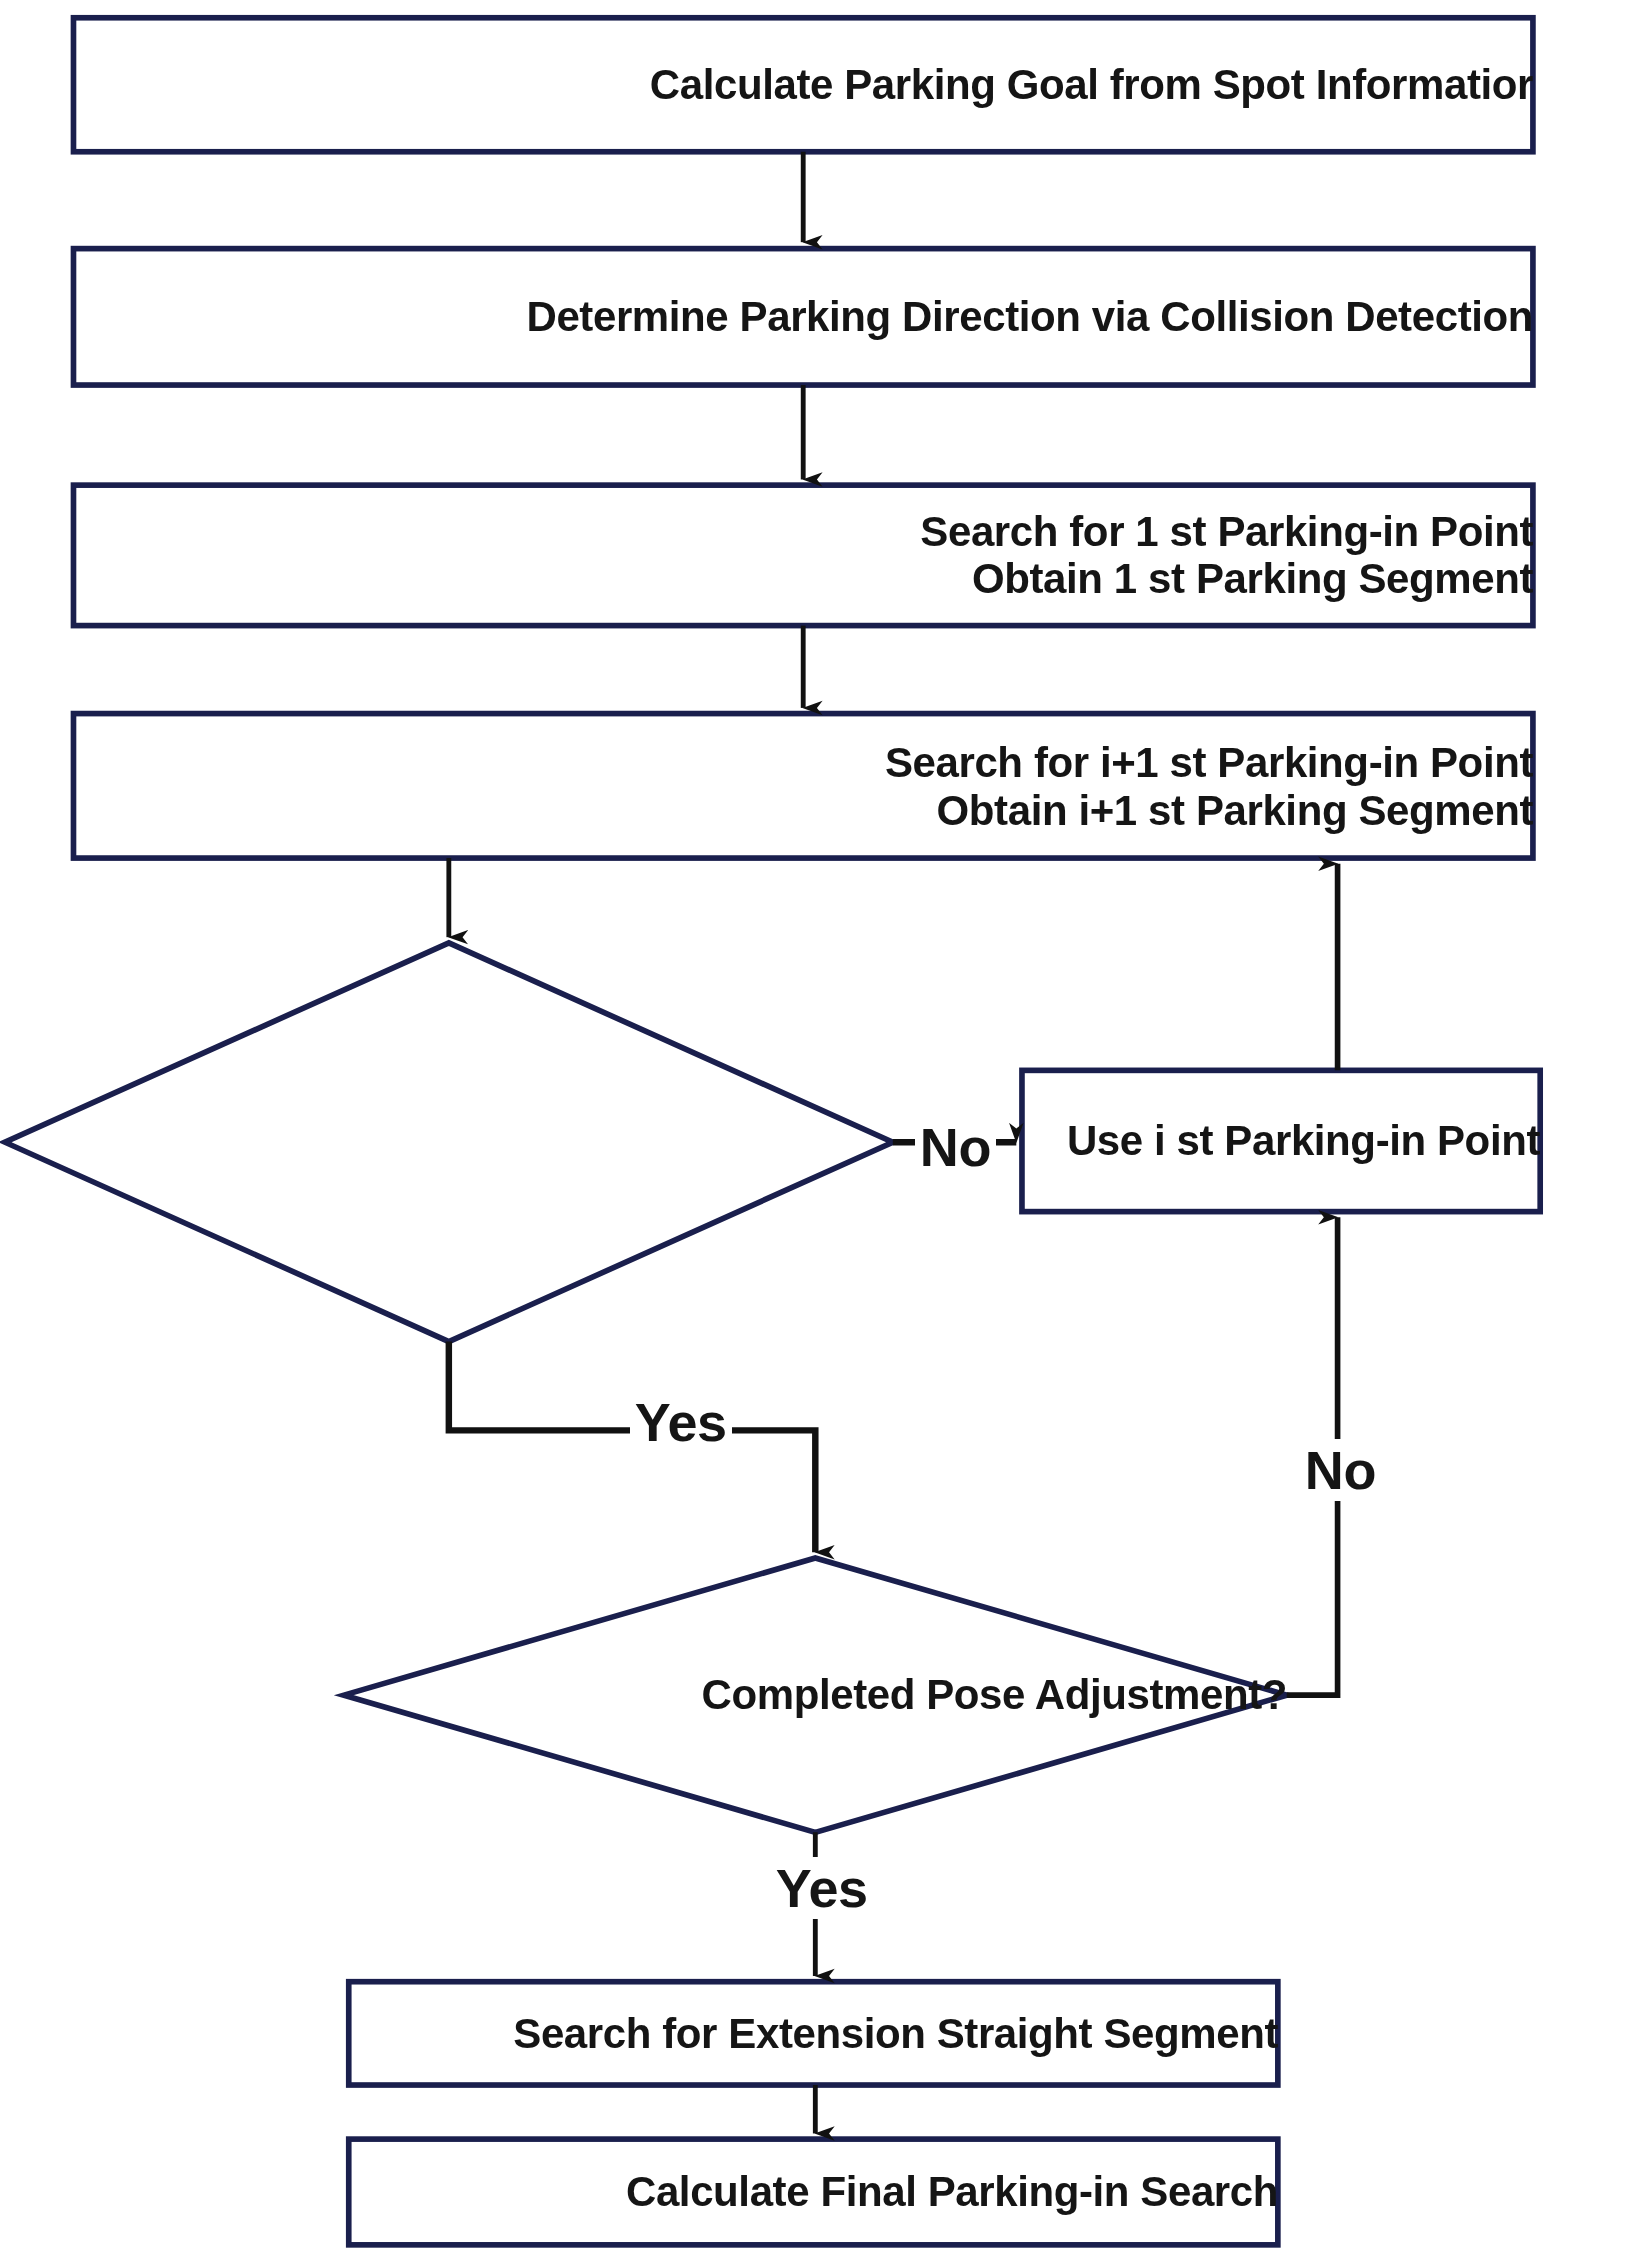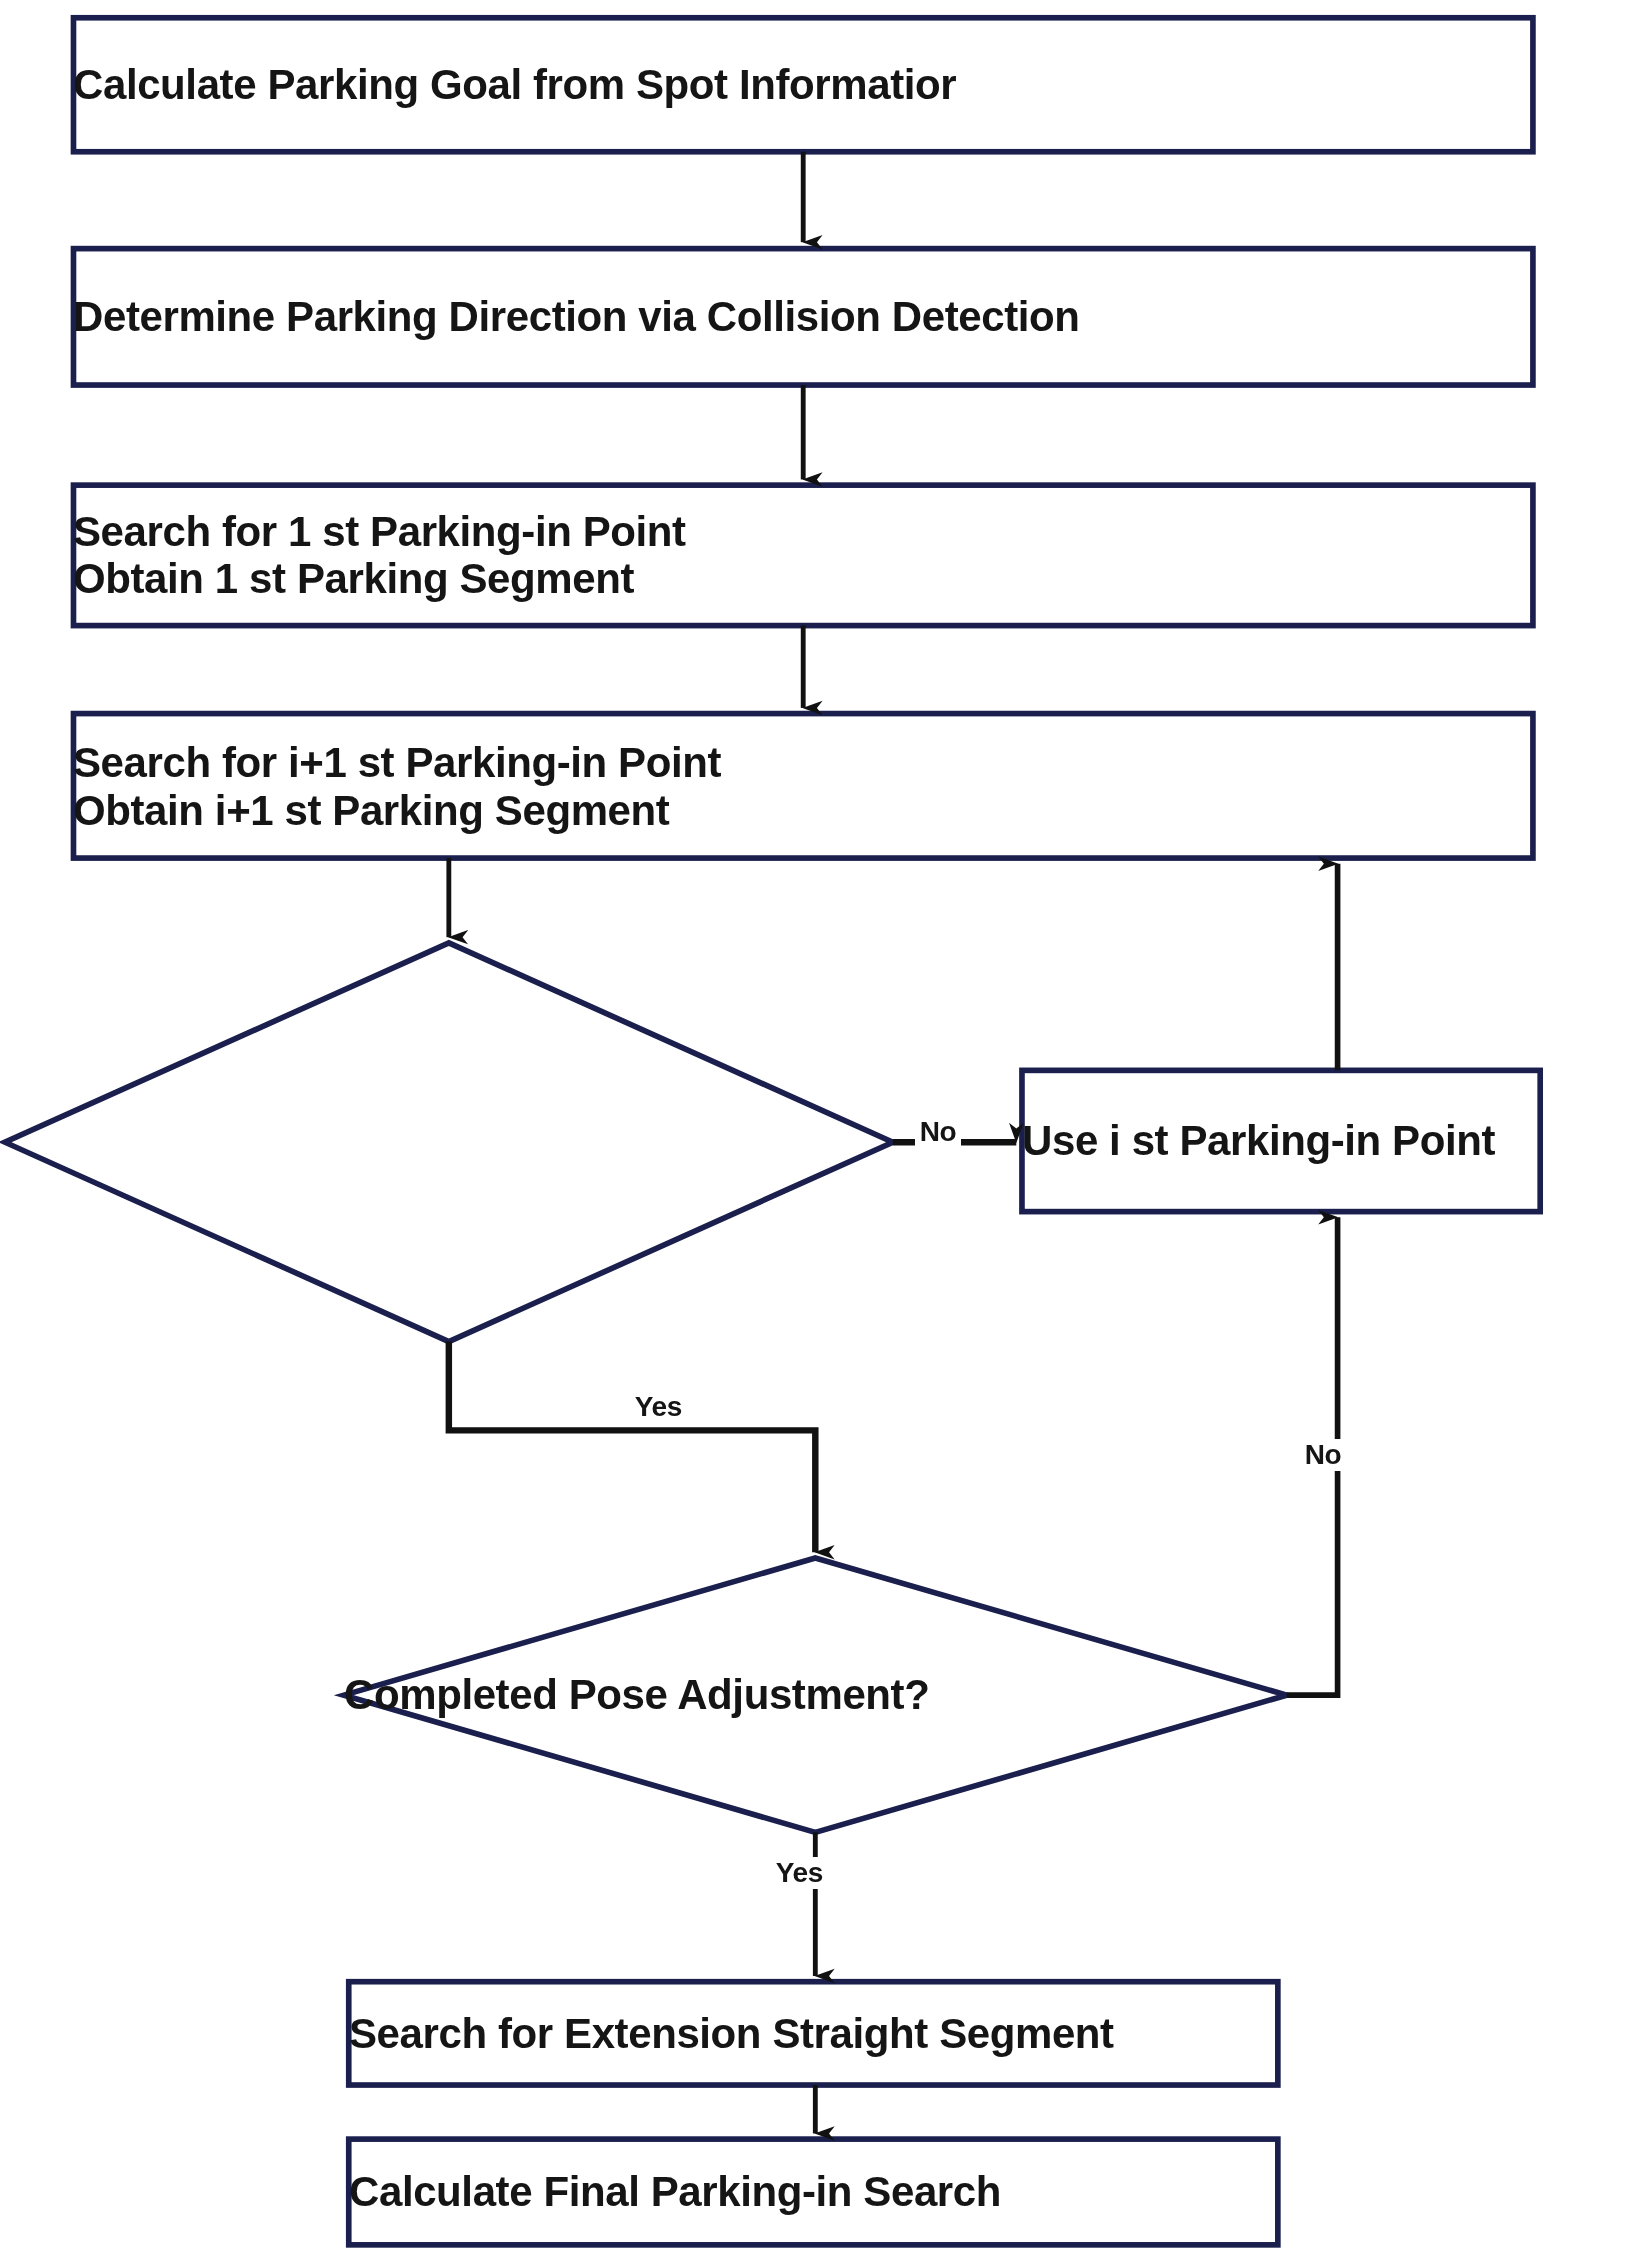--- a/index.html
+++ b/index.html
@@ -19,39 +19,39 @@
     position: absolute;
     left: 0;
     top: 0;
     width: 1650px;
     height: 2261px;
   }
   .node-text {
     position: absolute;
     display: flex;
     flex-direction: column;
-    align-items: flex-start;
+    align-items: flex-end;
     justify-content: center;
     text-align: center;
     font-family: "Liberation Sans", "DejaVu Sans", sans-serif;
     font-weight: bold;
     color: #151515;
     letter-spacing: -0.4px;
     line-height: 1.12;
     pointer-events: none;
     white-space: nowrap;
   }
   .proc-label { font-size: 42px; }
   .proc-label.two-line { font-size: 42px; }
   .dec-label { font-size: 42px; }
   .edge-label {
     position: absolute;
     font-family: "Liberation Sans", "DejaVu Sans", sans-serif;
     font-weight: bold;
-    font-size: 28px;
+    font-size: 54px;
     color: #151515;
     letter-spacing: -0.4px;
     background: #ffffff;
     padding: 0 4.8px;
     white-space: nowrap;
   }
 </style>
 </head>
 <body>
 

